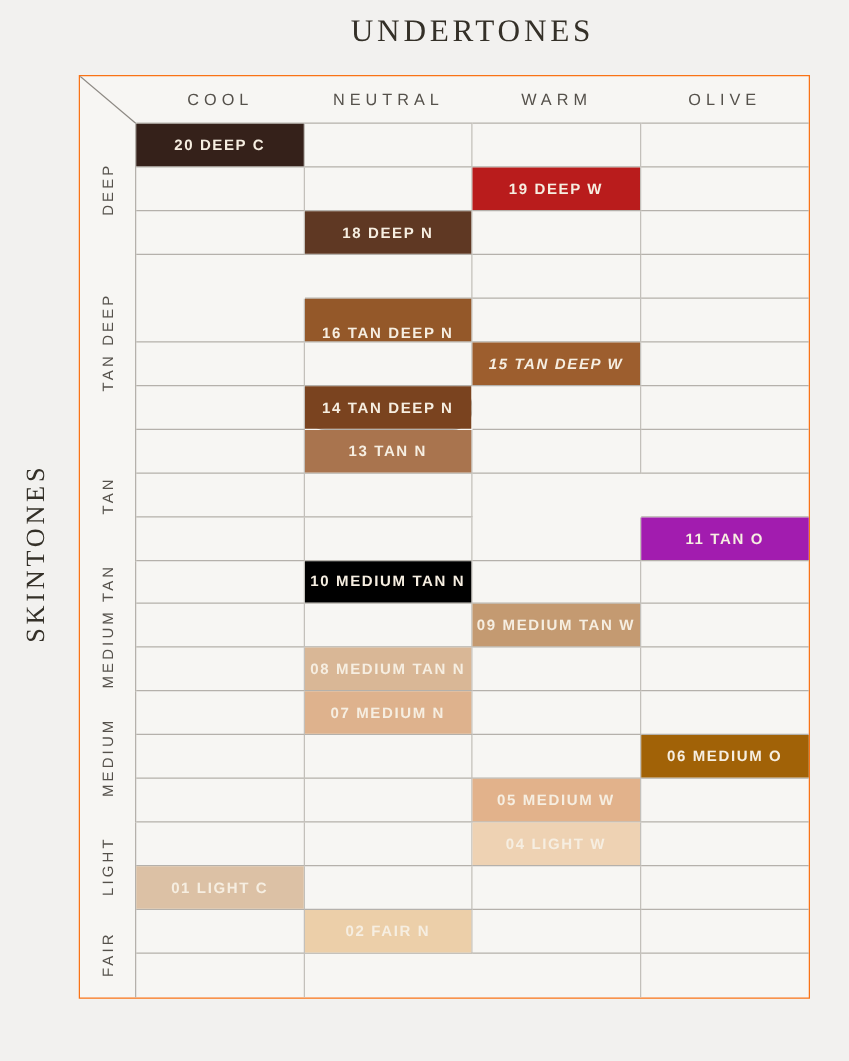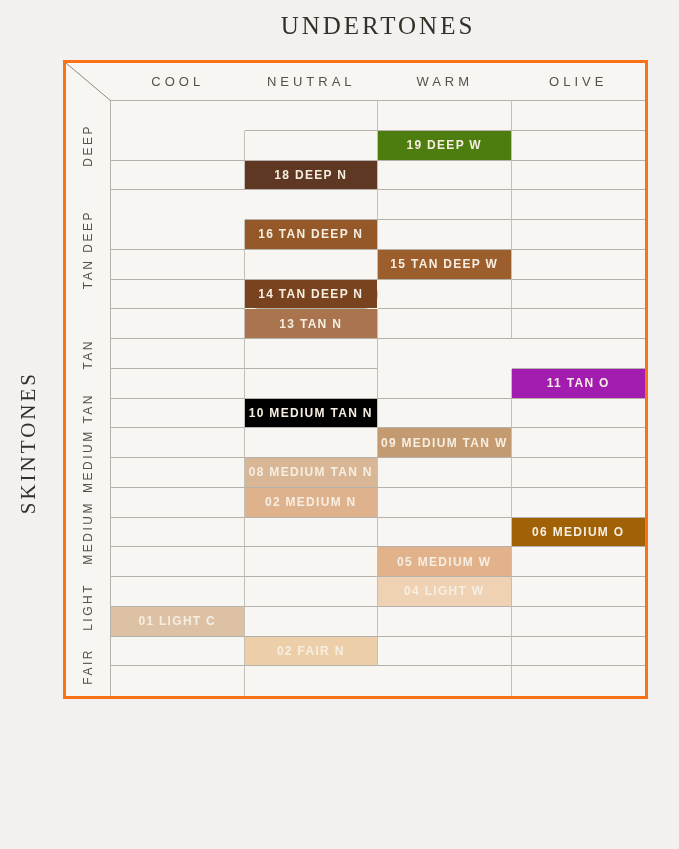--- a/index.html
+++ b/index.html
@@ -31,23 +31,23 @@
     font-size: 21px;
     letter-spacing: 3px;
     color: #343028;
     writing-mode: vertical-rl;
     transform: rotate(180deg);
     white-space: nowrap;
   }
   .shade-table {
     position: absolute;
     left: 63px; top: 60px;
-    width: 585px; height: 639px;
-    box-sizing: border-box;
-    border: 3px solid #f97316;
+    width: 585px; height: 739px;
+    box-sizing: border-box;
+    border: 1px solid #f97316;
     background: #f7f6f3;
     display: grid;
     grid-template-columns: 45px repeat(4, 1fr);
     grid-template-rows: 38px repeat(20, 1fr);
   }
   .corner {
     grid-column: 1; grid-row: 1;
     position: relative;
   }
   .corner svg { position: absolute; left: 0; top: 0; }
@@ -129,53 +129,58 @@
     </div>
   <div class="group-cell" style="grid-row:15 / span 3">
       <span class="group-label">MEDIUM</span>
     </div>
   <div class="group-cell" style="grid-row:18 / span 2">
       <span class="group-label">LIGHT</span>
     </div>
   <div class="group-cell" style="grid-row:20 / span 2">
       <span class="group-label">FAIR</span>
     </div>
+<div class="cell" style="grid-area: 2 / 2;">
+      <div class="swatch" style="background: rgb(53, 33, 26);">
+        <span class="swatch-label">20 DEEP C</span>
+      </div>
+    </div>
     <div class="cell" style="grid-area: 2 / 3;"></div>
     <div class="cell" style="grid-area: 2 / 4;"></div>
     <div class="cell last-col" style="grid-area: 2 / 5;"></div>
     <div class="cell" style="grid-area: 3 / 2;"></div>
     <div class="cell" style="grid-area: 3 / 3;"></div>
     <div class="cell" style="grid-area: 3 / 4;">
-      <div class="swatch" style="background: #4d7c0f;">
+      <div class="swatch" style="background: #b91c1c;">
         <span class="swatch-label">19 DEEP W</span>
       </div>
     </div>
     <div class="cell last-col" style="grid-area: 3 / 5;"></div>
     <div class="cell" style="grid-area: 4 / 2;"></div>
     <div class="cell" style="grid-area: 4 / 3;">
       <div class="swatch" style="background: rgb(95, 56, 35);">
         <span class="swatch-label">18 DEEP N</span>
       </div>
     </div>
     <div class="cell" style="grid-area: 4 / 4;"></div>
     <div class="cell last-col" style="grid-area: 4 / 5;"></div>
     <div class="cell" style="grid-area: 5 / 3;"></div>
     <div class="cell" style="grid-area: 5 / 4;"></div>
     <div class="cell last-col" style="grid-area: 5 / 5;"></div>
     <div class="cell" style="grid-area: 6 / 2;"></div>
     <div class="cell" style="grid-area: 6 / 3;">
-      <div class="swatch" style="background: rgb(148, 88, 41);">
+      <div class="swatch" style="background: rgb(148, 88, 41); align-items: flex-end;">
         <span class="swatch-label">16 TAN DEEP N</span>
       </div>
     </div>
     <div class="cell" style="grid-area: 6 / 4;"></div>
     <div class="cell last-col" style="grid-area: 6 / 5;"></div>
     <div class="cell" style="grid-area: 7 / 2;"></div>
     <div class="cell" style="grid-area: 7 / 3;"></div>
-    <div class="cell" style="grid-area: 7 / 4;">
+    <div class="cell" style="grid-area: 7 / 4; font-style: italic;">
       <div class="swatch" style="background: rgb(157, 94, 46);">
         <span class="swatch-label">15 TAN DEEP W</span>
       </div>
     </div>
     <div class="cell last-col" style="grid-area: 7 / 5;"></div>
     <div class="cell" style="grid-area: 8 / 2;"></div>
     <div class="cell" style="grid-area: 8 / 3; border-radius: 16px;">
       <div class="swatch" style="background: rgb(122, 67, 31);">
         <span class="swatch-label">14 TAN DEEP N</span>
       </div>
@@ -221,21 +226,21 @@
     <div class="cell" style="grid-area: 14 / 3;">
       <div class="swatch" style="background: rgb(217, 183, 150);">
         <span class="swatch-label">08 MEDIUM TAN N</span>
       </div>
     </div>
     <div class="cell" style="grid-area: 14 / 4;"></div>
     <div class="cell last-col" style="grid-area: 14 / 5;"></div>
     <div class="cell" style="grid-area: 15 / 2;"></div>
     <div class="cell" style="grid-area: 15 / 3;">
       <div class="swatch" style="background: rgb(222, 178, 141);">
-        <span class="swatch-label">02 MEDIUM N</span>
+        <span class="swatch-label">07 MEDIUM N</span>
       </div>
     </div>
     <div class="cell" style="grid-area: 15 / 4;"></div>
     <div class="cell last-col" style="grid-area: 15 / 5;"></div>
     <div class="cell" style="grid-area: 16 / 2;"></div>
     <div class="cell" style="grid-area: 16 / 3;"></div>
     <div class="cell" style="grid-area: 16 / 4;"></div>
     <div class="cell last-col" style="grid-area: 16 / 5;">
       <div class="swatch" style="background: #a16207;">
         <span class="swatch-label">06 MEDIUM O</span>

